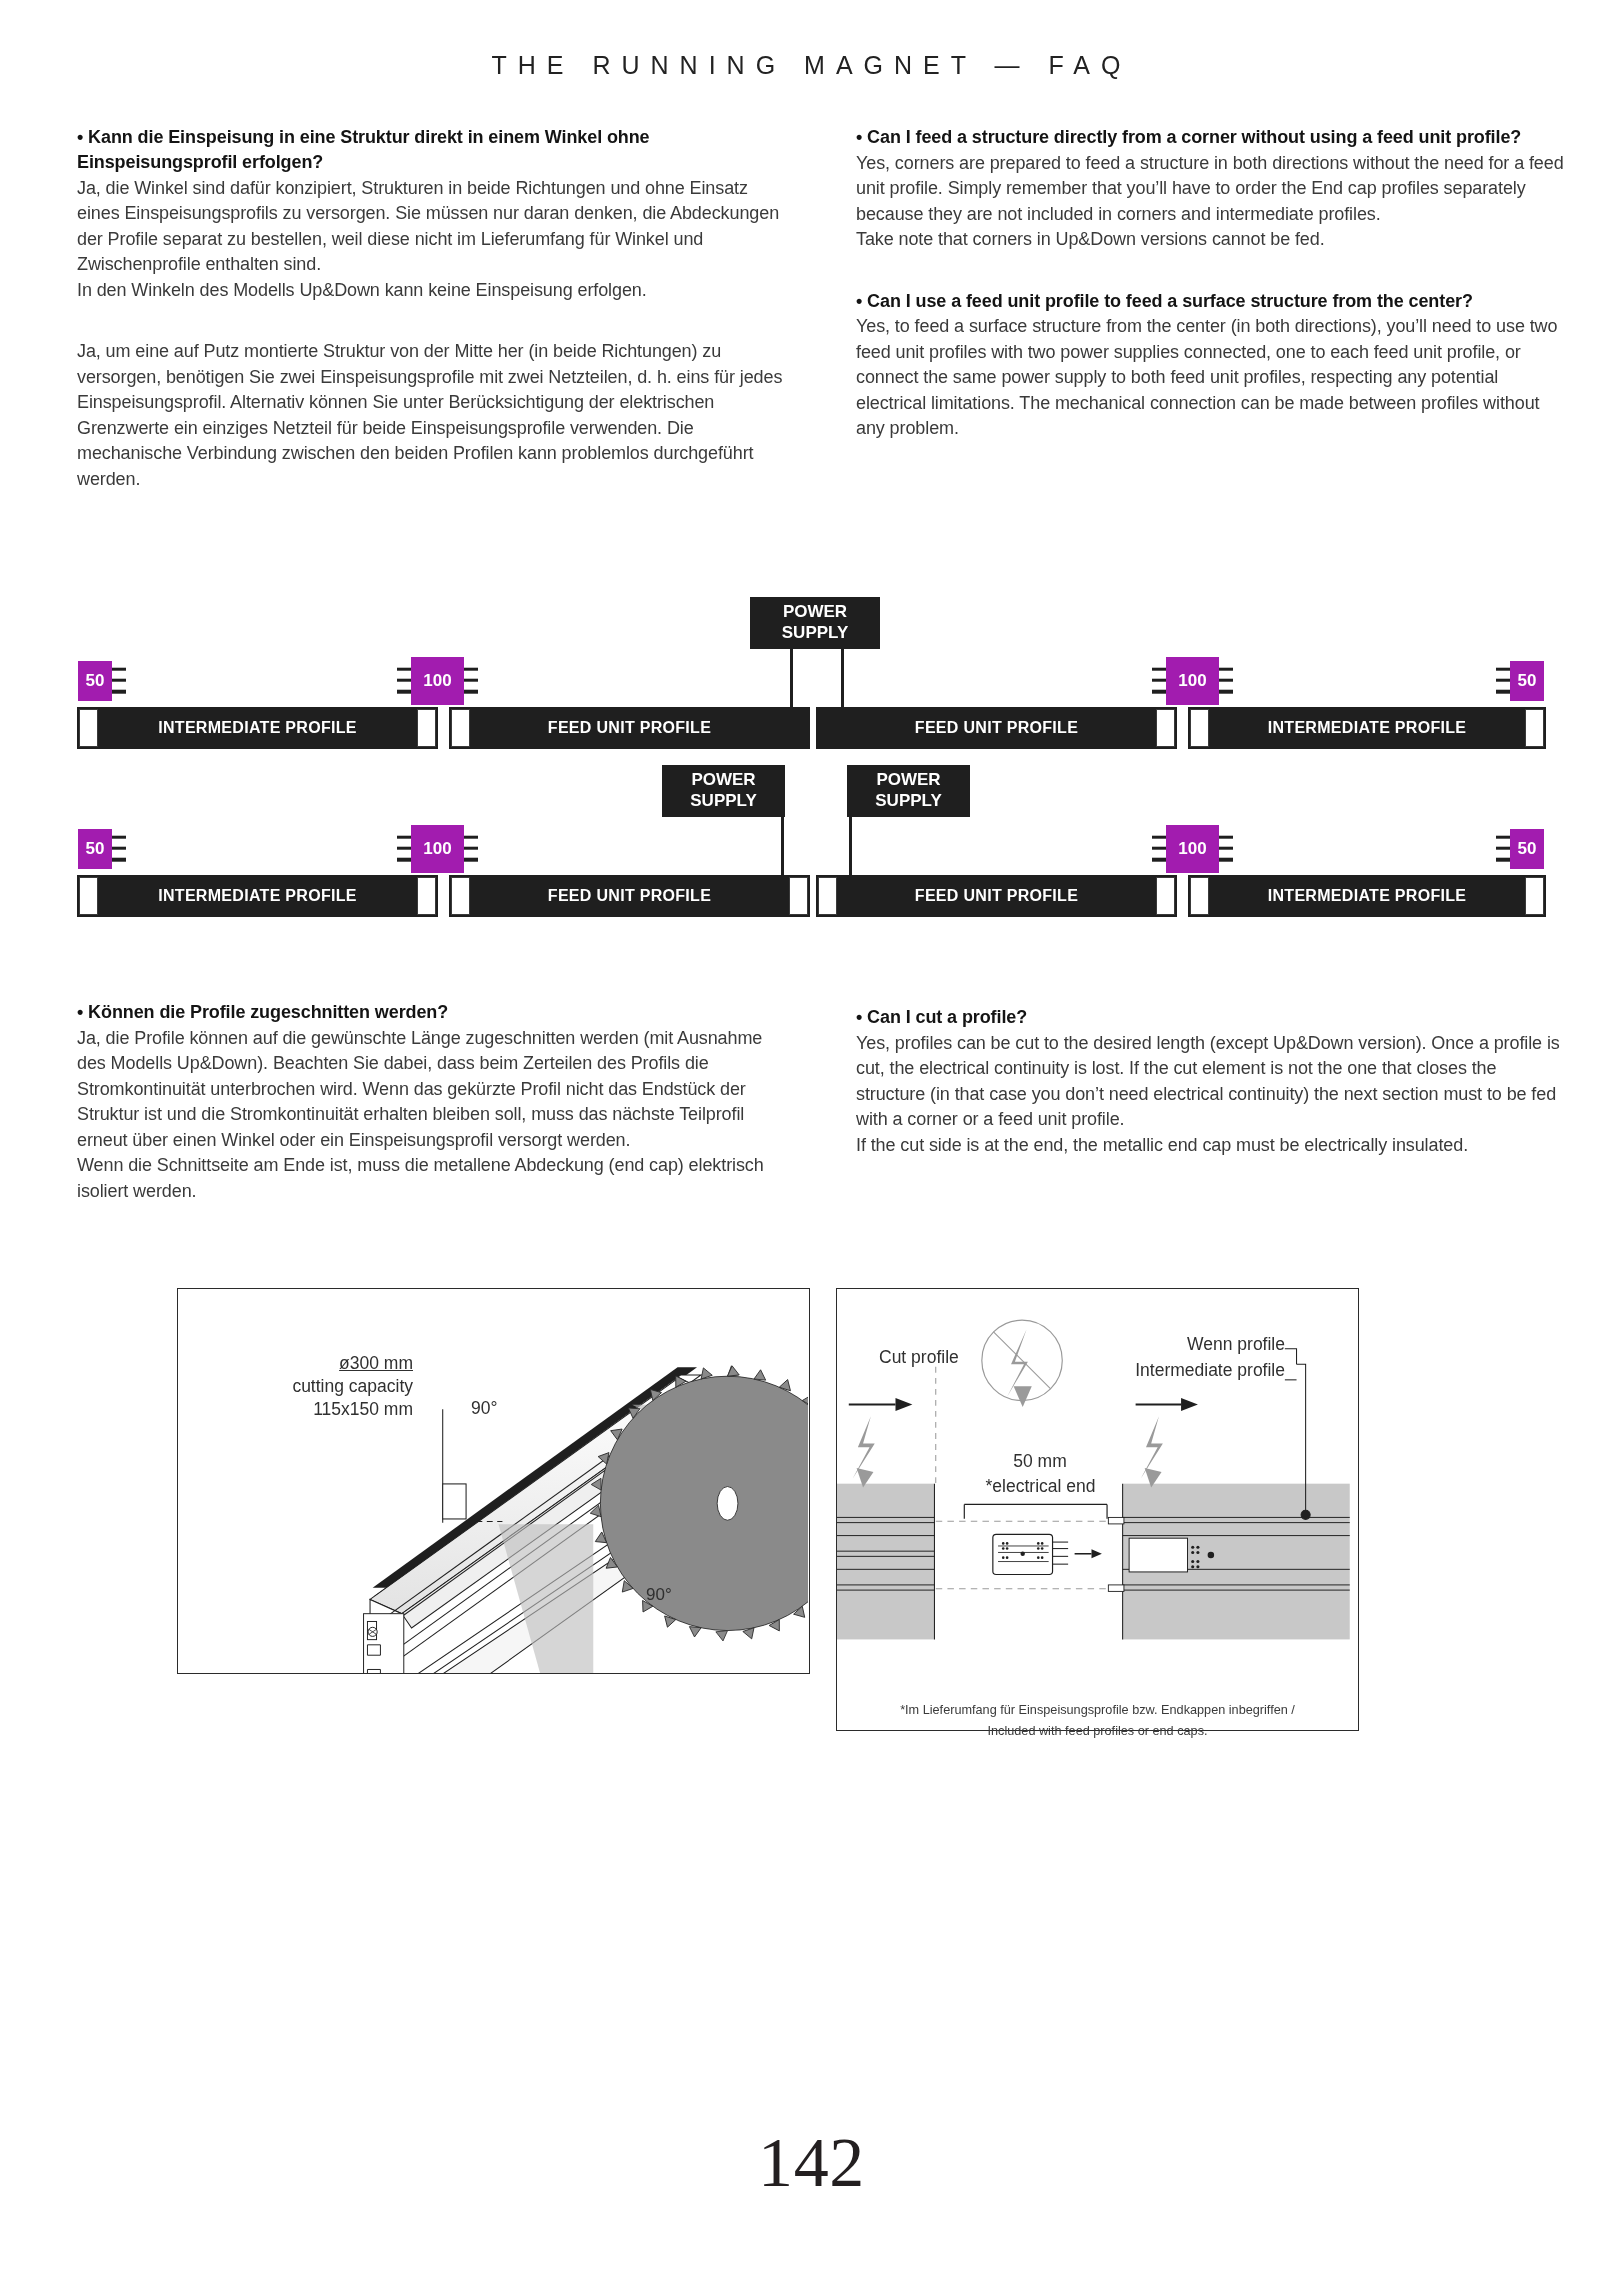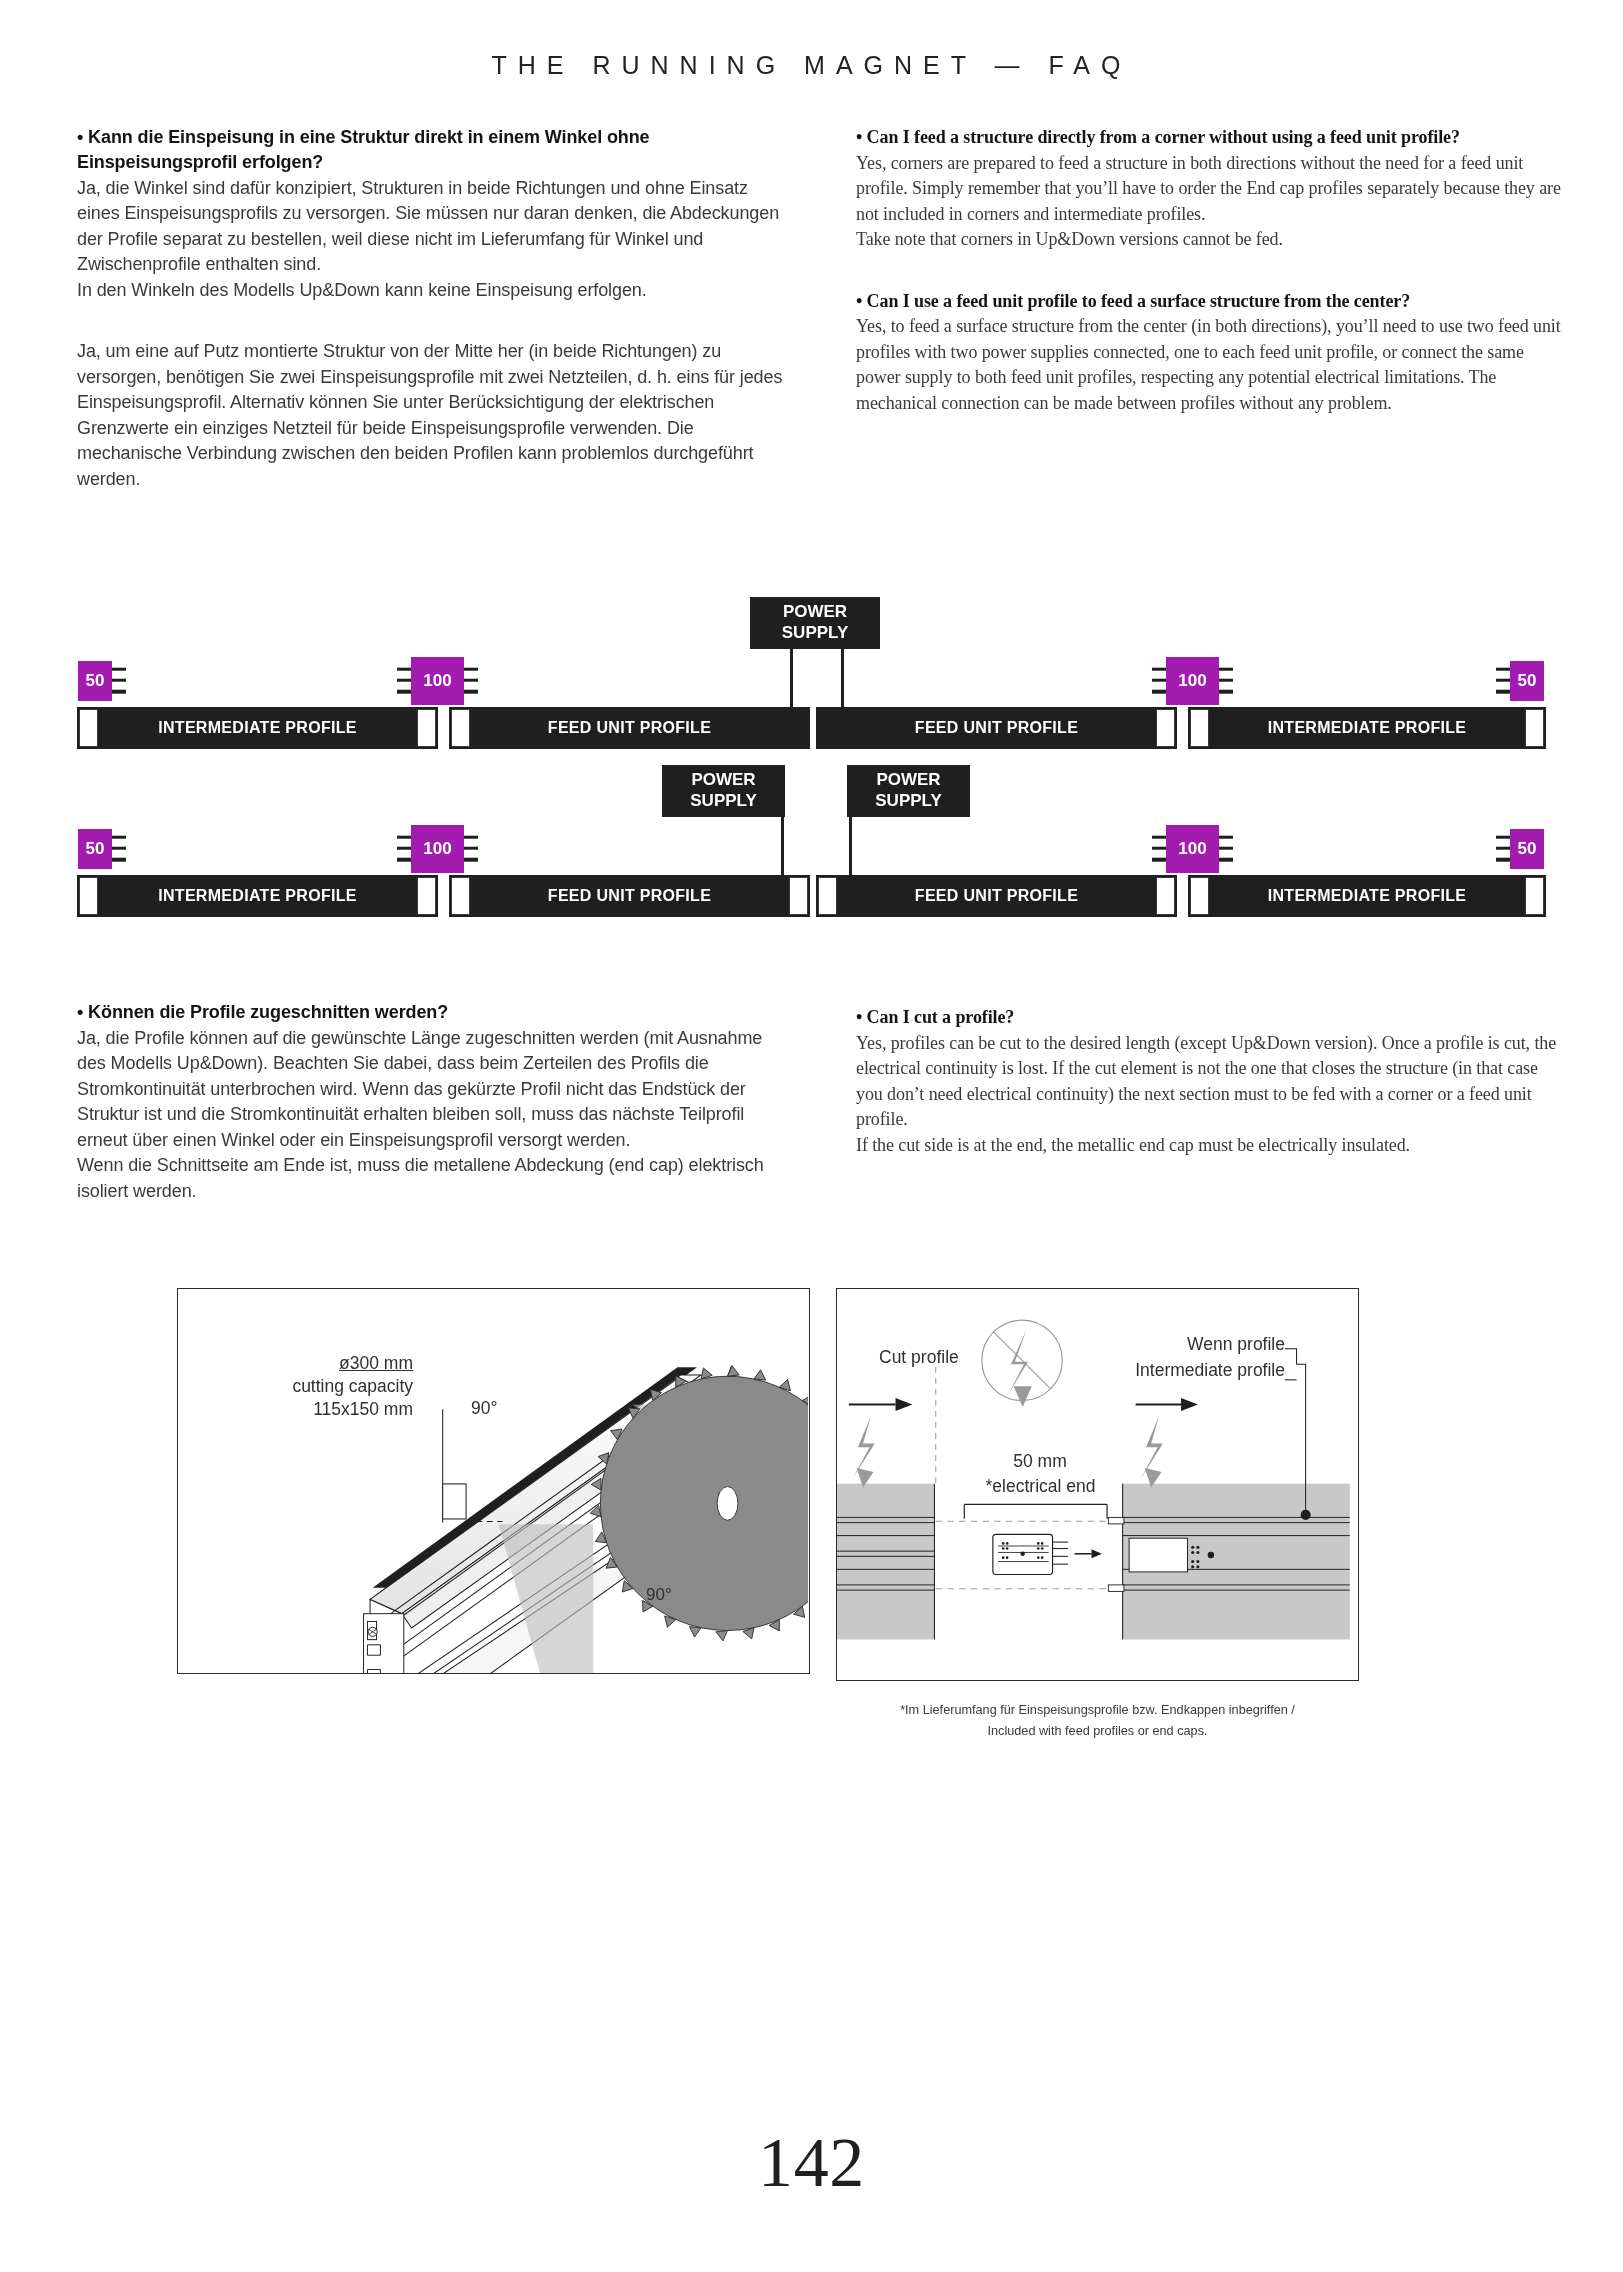--- a/index.html
+++ b/index.html
@@ -29,21 +29,21 @@
     color: #222222;
     font-family: "Liberation Sans", sans-serif;
   }
 
   
   .col {
     position: absolute;
     width: 708px;
   }
   .col-left  { left: 77px; }
-  .col-right { left: 856px; font-family: Liberation Serif, serif; }
+  .col-right { left: 856px; }
 
   .qa-block { margin-bottom: 34px; }
   .qa-q {
     font-size: 18px;
     font-weight: bold;
     line-height: 1.40;
     color: #141414;
     margin: 0 0 0.6px 0;
     letter-spacing: -0.1px;
   }
@@ -153,21 +153,21 @@
   }
 
   
   .illus-box {
     position: absolute;
     border: 1.3px solid #2b2b2b;
     background: #ffffff;
     box-sizing: border-box;
   }
   .illus-left  { left: 177px;  top: 1288px; width: 633px;  height: 386px; }
-  .illus-right { left: 836px; top: 1288px; width: 523px;  height: 393px; }
+  .illus-right { left: 836px; top: 1288px; width: 523px;  height: 443px; }
 
   .illus-label {
     position: absolute;
     font-size: 17.5px;
     color: #303030;
     white-space: nowrap;
     line-height: 1.25;
     font-family: "Liberation Sans", sans-serif;
   }
 

